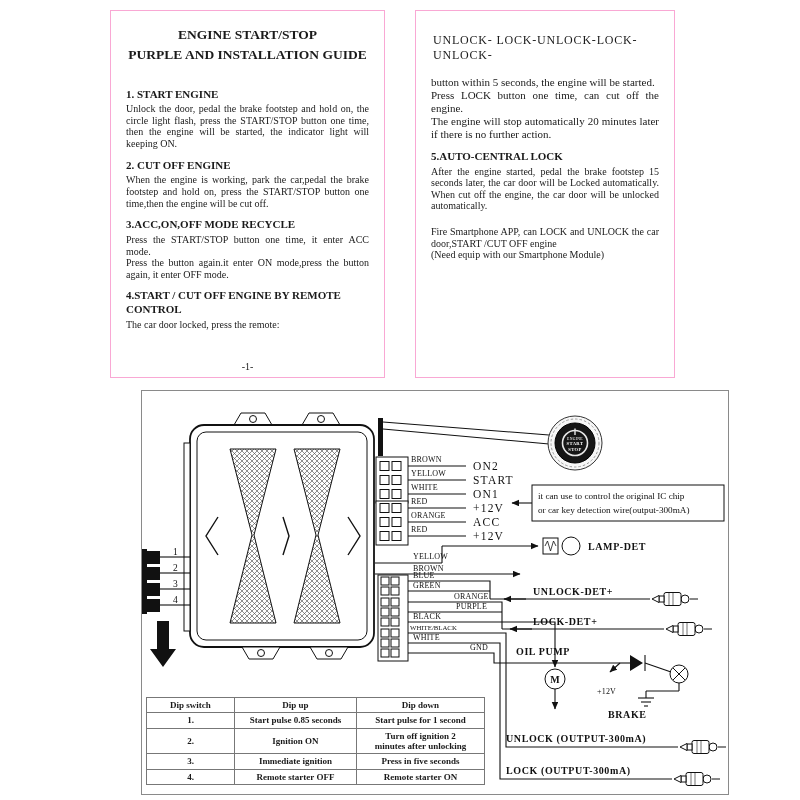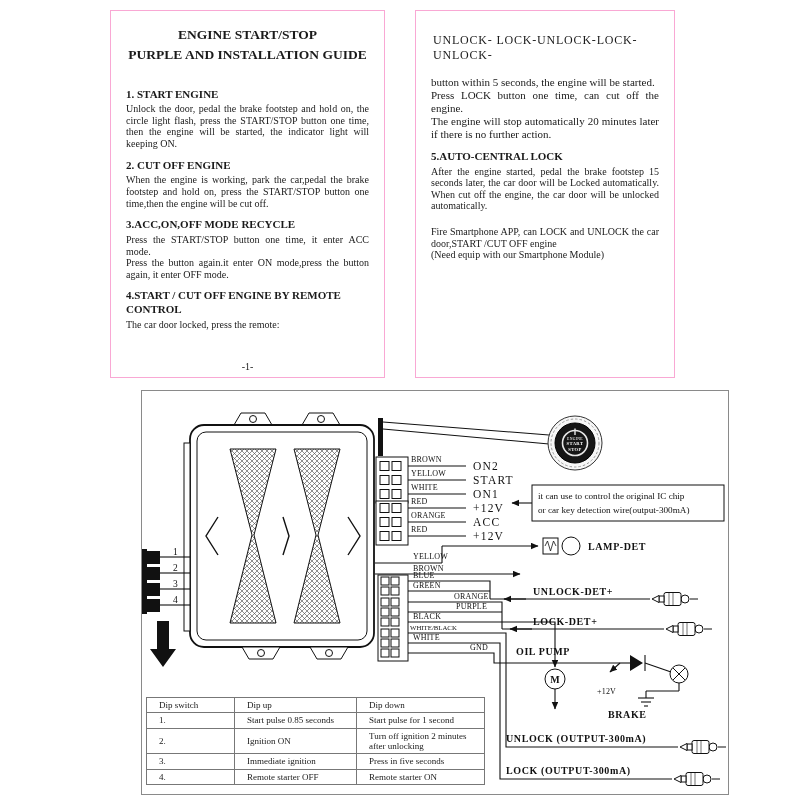--- a/index.html
+++ b/index.html
@@ -19,22 +19,22 @@
 
   .ih { font-size:12px; letter-spacing:0.8px; margin:8px 0 13px 2px; }
   .p2p { font-size:11px; line-height:1.18; text-align:justify; margin:0; }
 
   .diagram { position:absolute; left:105px; top:390px; width:588px; height:405px;
              border:1px solid #8a8a8a; box-sizing:border-box; background:#fff;margin-left:36px; }
   .diagram svg { position:absolute; left:0; top:0; }
 
   .dip { position:absolute; left:4px; top:306px; border-collapse:collapse; background:#fff;
          font-family:"Liberation Serif", serif; }
-  .dip th, .dip td { border:1px solid #777; font-size:9px; padding:2px 12px; text-align:left;
-                     vertical-align:middle; font-weight:normal; line-height:1.15; }
+  .dip th, .dip td { border:1px solid #777; font-size:9px; padding:2px 12px; text-align:center;
+                     vertical-align:middle; font-weight:bold; line-height:1.15; }
 
   svg text { font-family:"Liberation Serif", serif; fill:#111; }
   .w    { stroke:#111; stroke-width:1.1; fill:none; }
   .lbl8 { font-size:8px; letter-spacing:0.2px; }
   .lbl7 { font-size:6.8px; }
   .fn   { font-size:11.5px; letter-spacing:1.2px; }
   .big  { font-size:10px; font-weight:600; letter-spacing:0.6px; }
   .note { font-size:9.2px; }
   .pin  { font-size:9.5px; }
   .mtr  { font-size:10px; font-weight:bold; }

